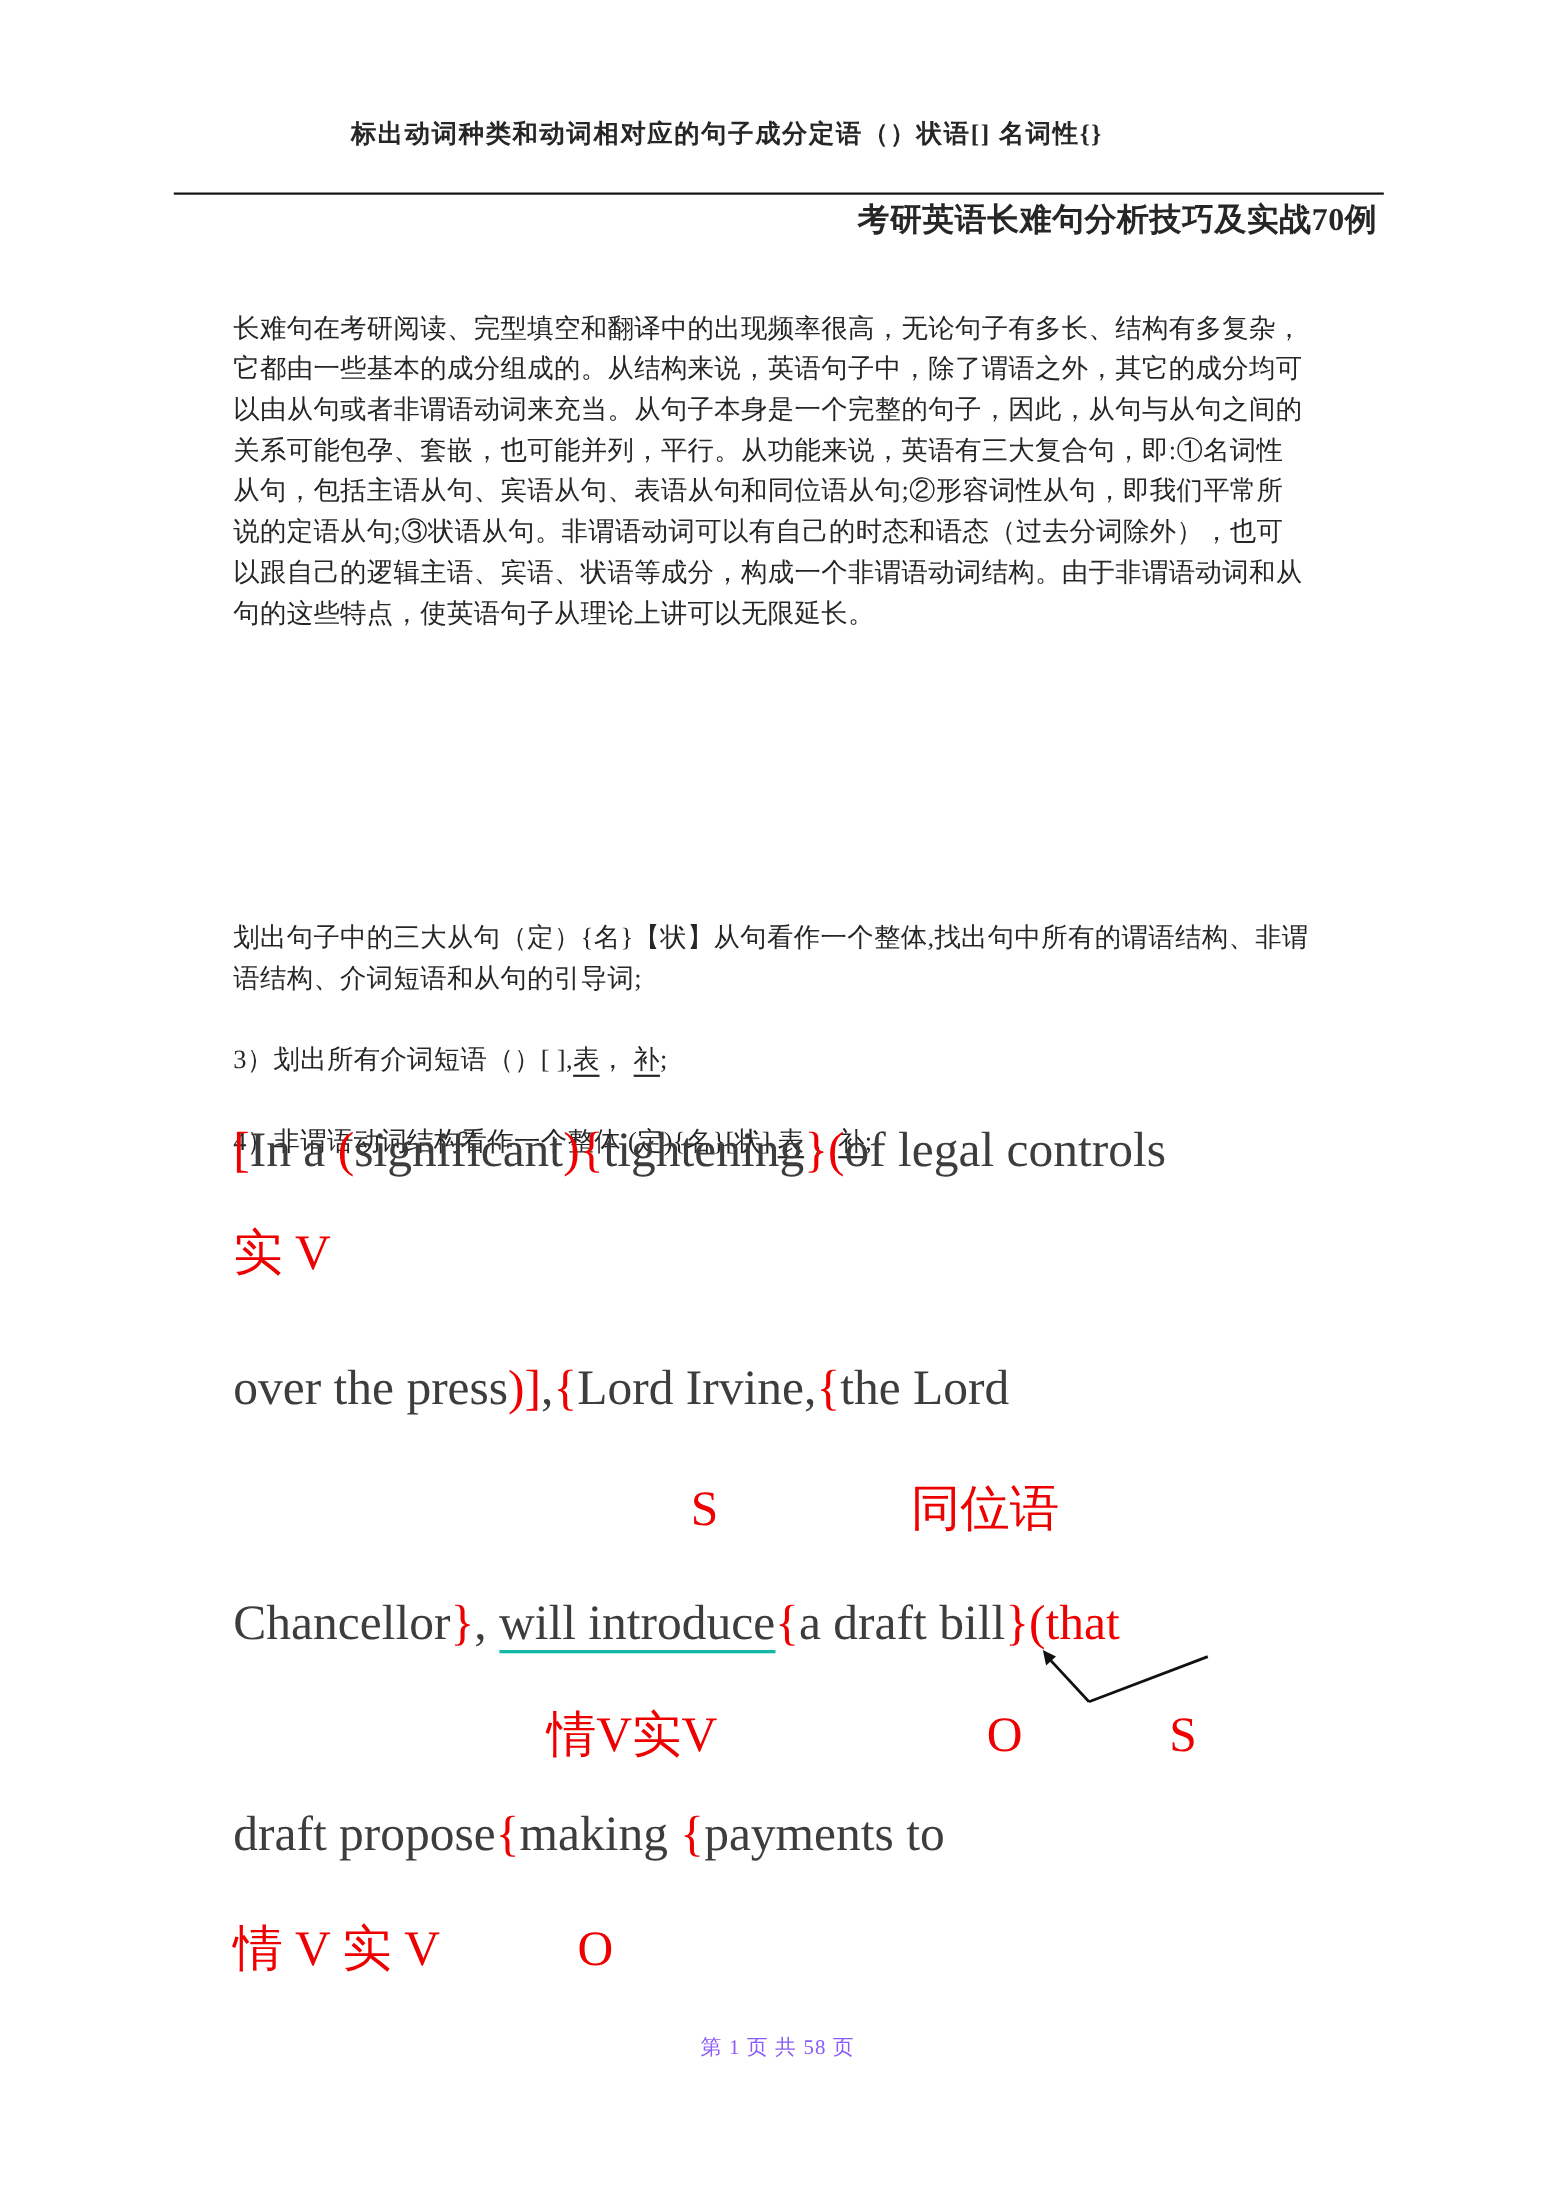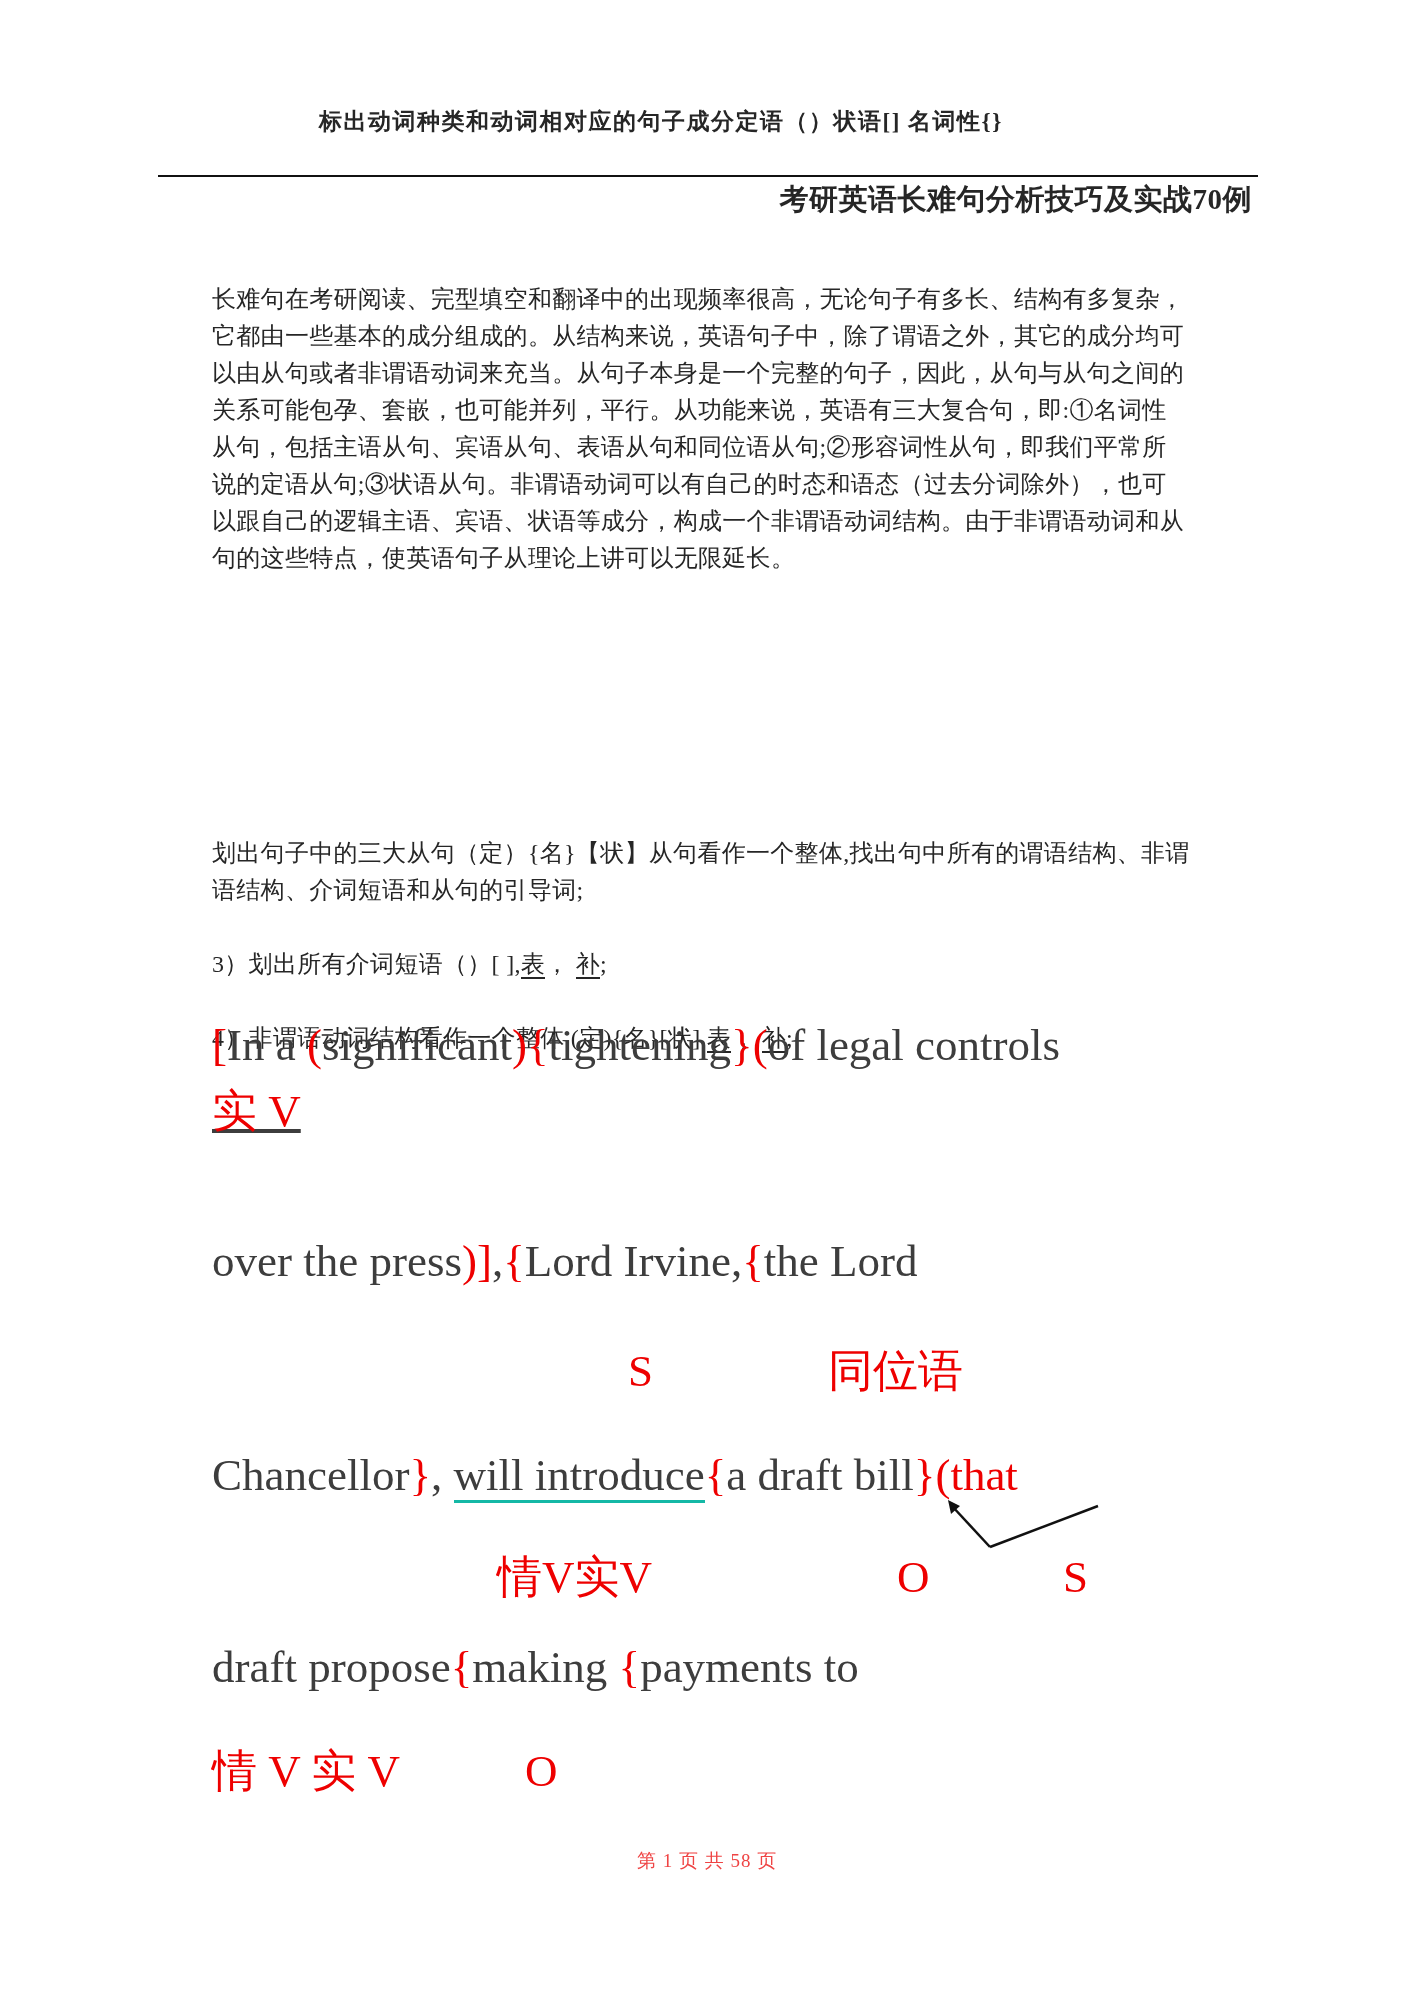--- a/index.html
+++ b/index.html
@@ -45,32 +45,32 @@
     font-size:24px;letter-spacing:0.3px;white-space:pre;
   }
   
   .big{
     position:absolute;left:212px;width:1100px;
     font-size:45px;line-height:54px;color:#3d3d3d;
     white-space:pre;
   }
   .big .ul{border-bottom:3px solid #14b8a6;}
   #r1{top:1018px;}
-  #r2{top:1084px;text-decoration:underline;}
+  #r2{top:1112px;}
   #r3{top:1234px;}
   #r4{top:1344px;}
   #r5{top:1448px;}
   #r6{top:1550px;}
   #r7{top:1640px;}
   #r8{top:1744px;}
   #arrow{position:absolute;left:938px;top:1494px;}
   
   .footer{
     position:absolute;left:0;top:1848px;width:100%;
-    text-align:center;font-size:19px;color:#ef4444;
+    text-align:center;font-size:19px;color:#8b5cf6;
     letter-spacing:1px;white-space:pre;
   }
 </style>
 </head>
 <body>
 
 <div class="page">
 
   <div class="hdr">
     <span class="hl">标出动词种类和动词相对应的句子成分</span><span class="hr">定语（）状语[] 名词性{}</span>

